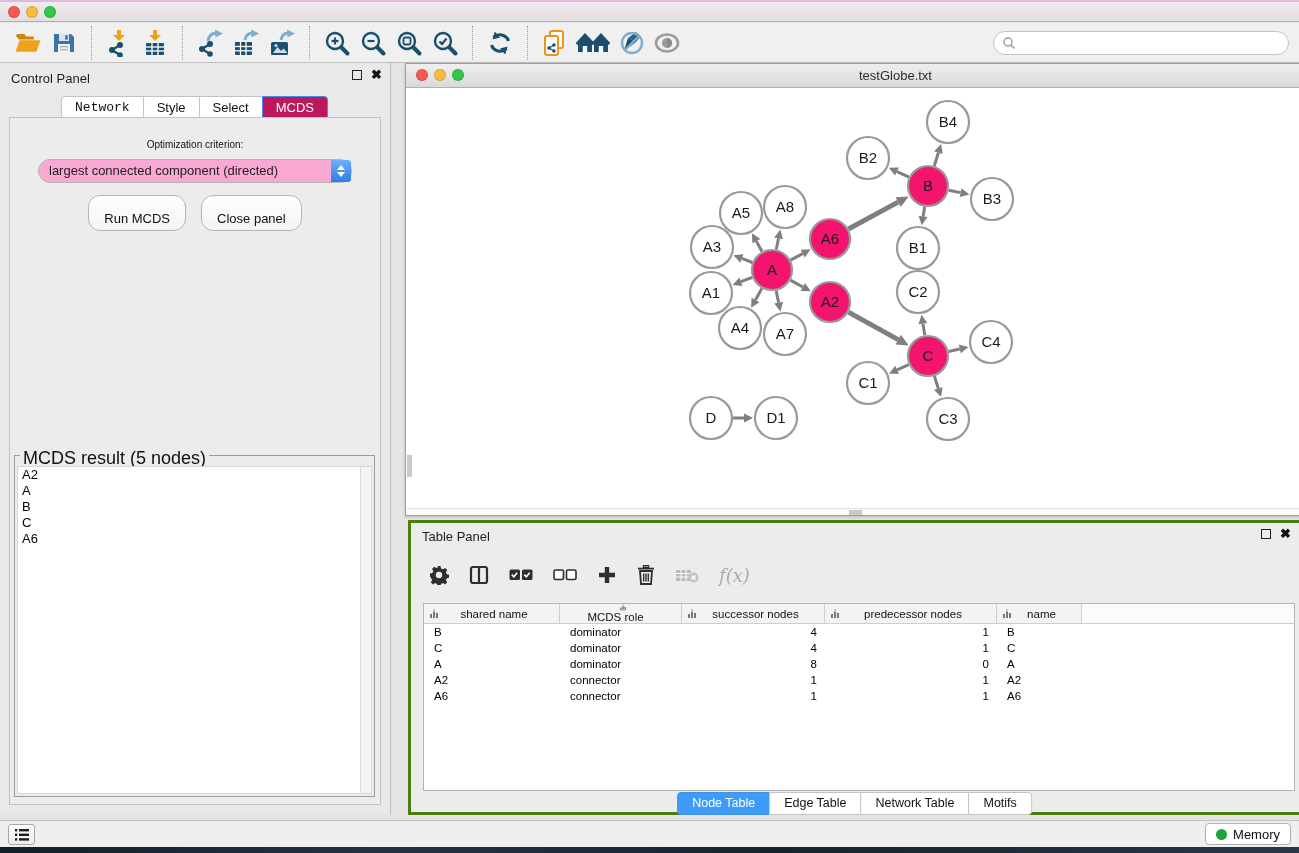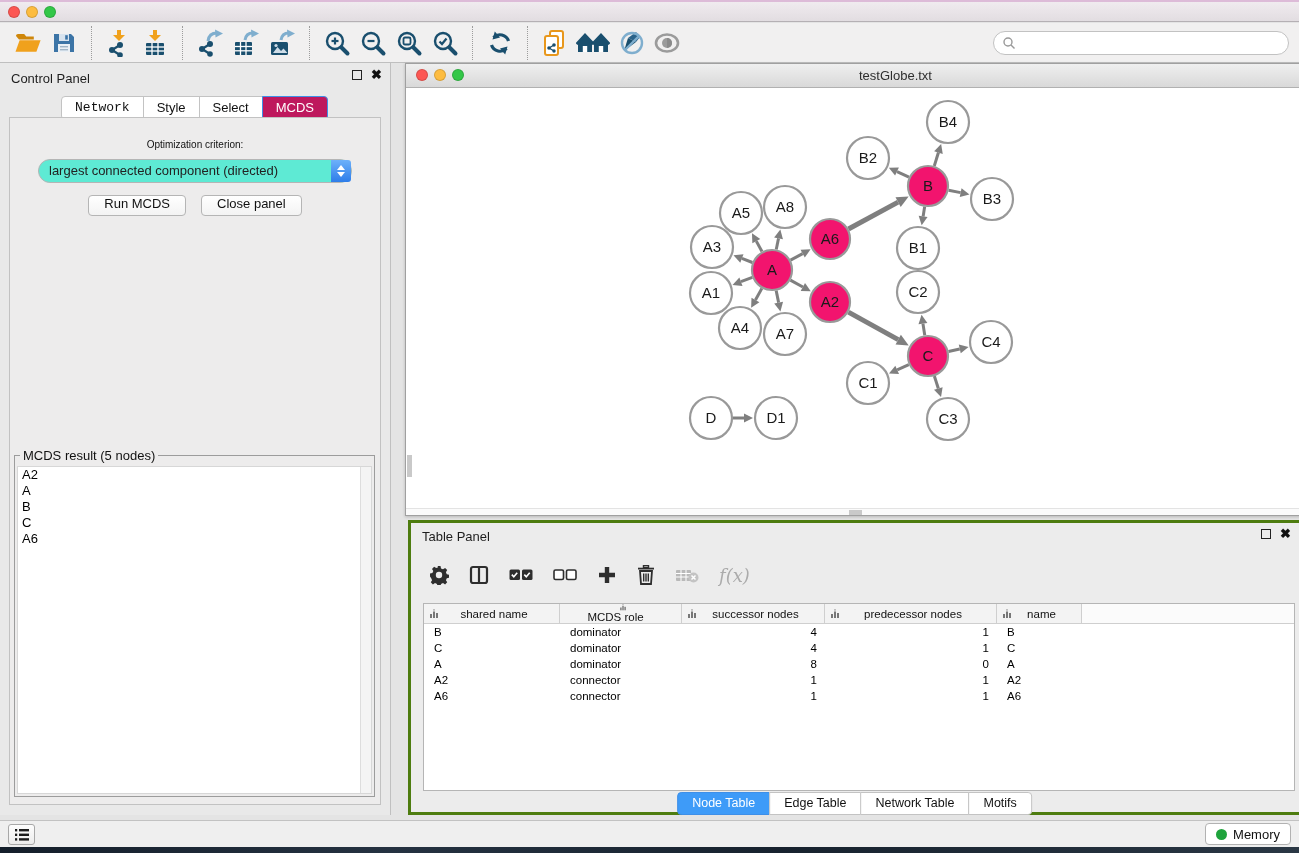--- a/index.html
+++ b/index.html
@@ -31,31 +31,31 @@
   .win-ctrls { position:absolute; right:8px; top:7px; display:flex; gap:9px; align-items:center; }
   .float-box { width:10px; height:10px; border:1.5px solid #222; display:inline-block; }
   .close-x { font-size:13px; font-weight:bold; color:#111; line-height:10px; }
   .cp-tabs { position:absolute; top:33px; left:0; width:100%; display:flex; justify-content:center; }
   .cp-tab { font-size:13px; padding:3px 13px 4px; background:#fff; border:1px solid #c3c3c3; margin-left:-1px; color:#111; cursor:pointer; }
   .cp-tab:first-child { border-radius:4px 0 0 4px;font-family:Liberation Mono, monospace; }
   .cp-tab:last-child { border-radius:0 4px 4px 0; }
   .cp-tab.active { background:#be185d; border-color:#3e8fe8; color:#fff; }
   .cp-content { position:absolute; top:54px; left:9px; right:9px; bottom:10px; background:#edecec; border:1px solid #c2c2c2; }
   .opt-label { margin-top:21px; text-align:center; font-size:10px; color:#111; }
-  .criterion { position:relative; margin:9px auto 0; width:314px; height:24px; background:#5eead4; border:1px solid #b5b5b5;
+  .criterion { position:relative; margin:9px auto 0; width:314px; height:24px; background:#f9a8d4; border:1px solid #b5b5b5;
     border-radius:12px; font-size:13px; line-height:22px; padding-left:10px; cursor:pointer; }
   .stepper { position:absolute; right:0; top:0; bottom:0; width:20px; border-radius:0 3px 3px 0;
     background:linear-gradient(#6db1fa,#2e7de9); display:flex; flex-direction:column; align-items:center; justify-content:center; gap:2px; }
   .chev-up { width:0; height:0; border-left:4px solid transparent; border-right:4px solid transparent; border-bottom:5px solid #fff; }
   .chev-dn { width:0; height:0; border-left:4px solid transparent; border-right:4px solid transparent; border-top:5px solid #fff; }
   .btn-row { margin-top:12px; display:flex; justify-content:center; gap:15px; }
-  .cp-btn { font-size:13px; font-family:inherit; padding:0 15px 4px; background:linear-gradient(#fff,#f3f3f3);
-    border:1px solid #b5b5b5; border-radius:4px; color:#111; cursor:pointer; }
+  .cp-btn { font-size:13px; font-family:inherit; padding:15px 15px 4px; background:linear-gradient(#fff,#f3f3f3);
+    border:1px solid #b5b5b5; border-radius:12px; color:#111; cursor:pointer; }
   .result-group { position:absolute; left:4px; right:5px; top:337px; bottom:7px; border:1px solid #9c9c9c; }
-  .result-legend { position:absolute; top:-8px; left:5px; background:#edecec; padding:0 3px; font-size:13px; color:#111; }
+  .result-legend { position:absolute; top:-8px; left:5px; background:#edecec; padding:0 3px; font-size:18px; color:#111; }
   .result-list { position:absolute; left:2px; right:2px; top:10px; bottom:2px; background:#fff; border:1px solid #d7d7d7; overflow:hidden; }
   .result-scroll { position:absolute; right:0; top:0; bottom:0; width:11px; background:#f4f4f4; border-left:1px solid #ddd; }
   .result-item { font-size:13px; height:16px; line-height:16px; padding-left:4px; color:#000; }
 
   
   .nw { position:absolute; left:405px; top:63px; width:982px; height:453px; background:#fff;
     border:1px solid #a0a0a0; border-right:2px solid #8fbce8; box-shadow:0 1px 3px rgba(0,0,0,.2); }
   .nw-titlebar { position:relative; height:24px; background:linear-gradient(#efefef,#d9d9d9); border-bottom:1px solid #b1b1b1; }
   .nw-lights { position:absolute; left:10px; top:5px; display:flex; gap:6px; }
   .nw-title { width:100%; text-align:center; font-size:13px; line-height:23px; color:#2e2e2e; }

